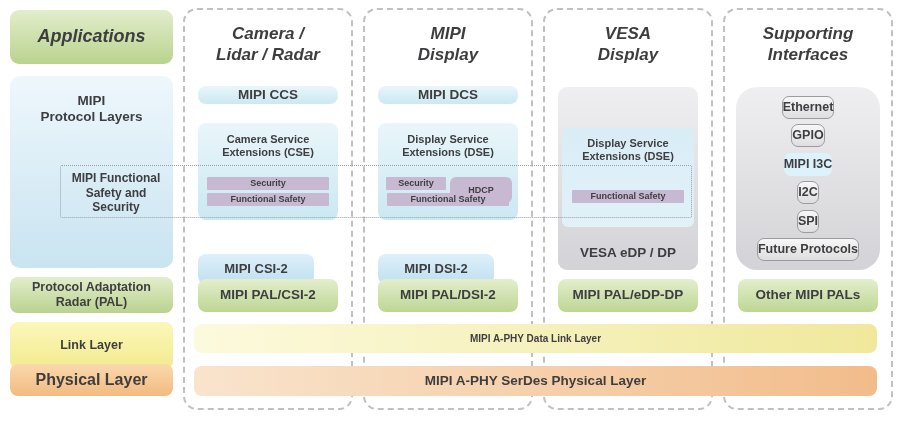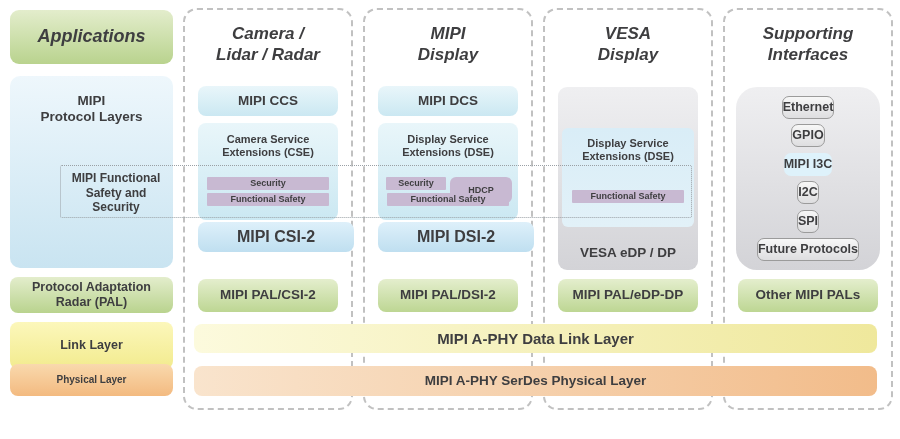--- a/index.html
+++ b/index.html
@@ -28,36 +28,36 @@
   .dseblue-grad{ background:linear-gradient(180deg,#d9edf7,#e2f1f8); }
 
   #applications { left:10px; top:10px; width:163px; height:54px;
     font-size:18px; font-style:italic; border-radius:9px; }
   #protocol-layers-box { left:10px; top:76px; width:163px; height:192px;
     border-radius:10px; align-items:flex-start; font-size:13.5px; padding-top:17px; }
   #safety-label { left:58px; top:171px; width:116px; text-align:center;
     font-size:12px; font-weight:bold; line-height:1.22; z-index:6; }
   #pal-row  { left:10px; top:277px; width:163px; height:36px; font-size:12.5px; }
   #link-row { left:10px; top:322px; width:163px; height:47px; font-size:12.5px; }
-  #phys-row { left:10px; top:364px; width:163px; height:32px; font-size:10px; }
+  #phys-row { left:10px; top:364px; width:163px; height:32px; font-size:16px; }
 
   
   .col { position:absolute; top:8px; height:402px; width:170px;
     border:2px dashed #c1c1c1; border-radius:14px; background:#ffffff; z-index:1; }
   #col-camera  { left:183px; }
   #col-display { left:363px; }
   #col-vesa    { left:543px; }
   #col-support { left:723px; }
   .col-header { position:absolute; top:13px; left:0; right:0; text-align:center;
     font-size:17px; font-weight:bold; font-style:italic; line-height:1.25; }
 
-  .row-top   { left:13px; top:76px;  width:140px; height:30px; font-size:13.5px; }
+  .row-top   { left:13px; top:76px;  width:140px; height:18px; font-size:13.5px; }
   .row-cse   { left:13px; top:113px; width:140px; height:97px; border-radius:8px;
     align-items:flex-start; font-size:11px; padding-top:10px; }
-  .row-proto { left:13px; top:212px; width:156px; height:30px; font-size:16px; }
+  .row-proto { left:13px; top:244px; width:116px; height:30px; font-size:13px; }
   .row-pal   { left:13px; top:269px; width:140px; height:33px; font-size:13.5px; }
 
   .pbar { position:absolute; background:#c8b9d2; border-radius:1px;
     display:flex; align-items:center; justify-content:center;
     font-size:9px; font-weight:bold; color:#3e3e40; }
   .bar-sec-full { left:9px; right:9px; top:54px; height:13px; }
   .bar-fs-full  { left:9px; right:9px; top:70px; height:13px; }
   .bar-sec-half { left:8px;  width:60px; top:54px; height:13px; }
   .bar-hdcp     { left:72px; width:62px; top:54px; height:26px;border-radius:6px; }
 
@@ -74,21 +74,21 @@
     display:flex; flex-direction:column; justify-content:space-evenly;
     padding:3px 10px; }
   .sitem { height:23px; border:1.5px solid #9b9b9b; border-radius:7px;
     background:linear-gradient(180deg,#f7f7f7,#dedee0);
     display:flex; align-items:center; justify-content:center;
     font-size:12.5px; color:#3e3e40; }
   .sitem.i3c { border:none; background:#def2fb; }
 
   
   #datalink-bar { left:194px; top:324px; width:683px; height:29px; z-index:7;
-    background:linear-gradient(90deg,#fcfadd,#efe89c); font-size:15px; }
+    background:linear-gradient(90deg,#fcfadd,#efe89c); font-size:10px; }
   #serdes-bar { left:194px; top:366px; width:683px; height:30px; z-index:7;
     background:linear-gradient(90deg,#f9e4cd,#f2bc8a); font-size:13.5px; }
 
   
   #safety-region { left:60px; top:165px; width:632px; height:53px;
     border:1.5px dotted #9aa0a5; border-radius:2px; z-index:5; pointer-events:none; }
 </style>
 </head>
 <body>
 

